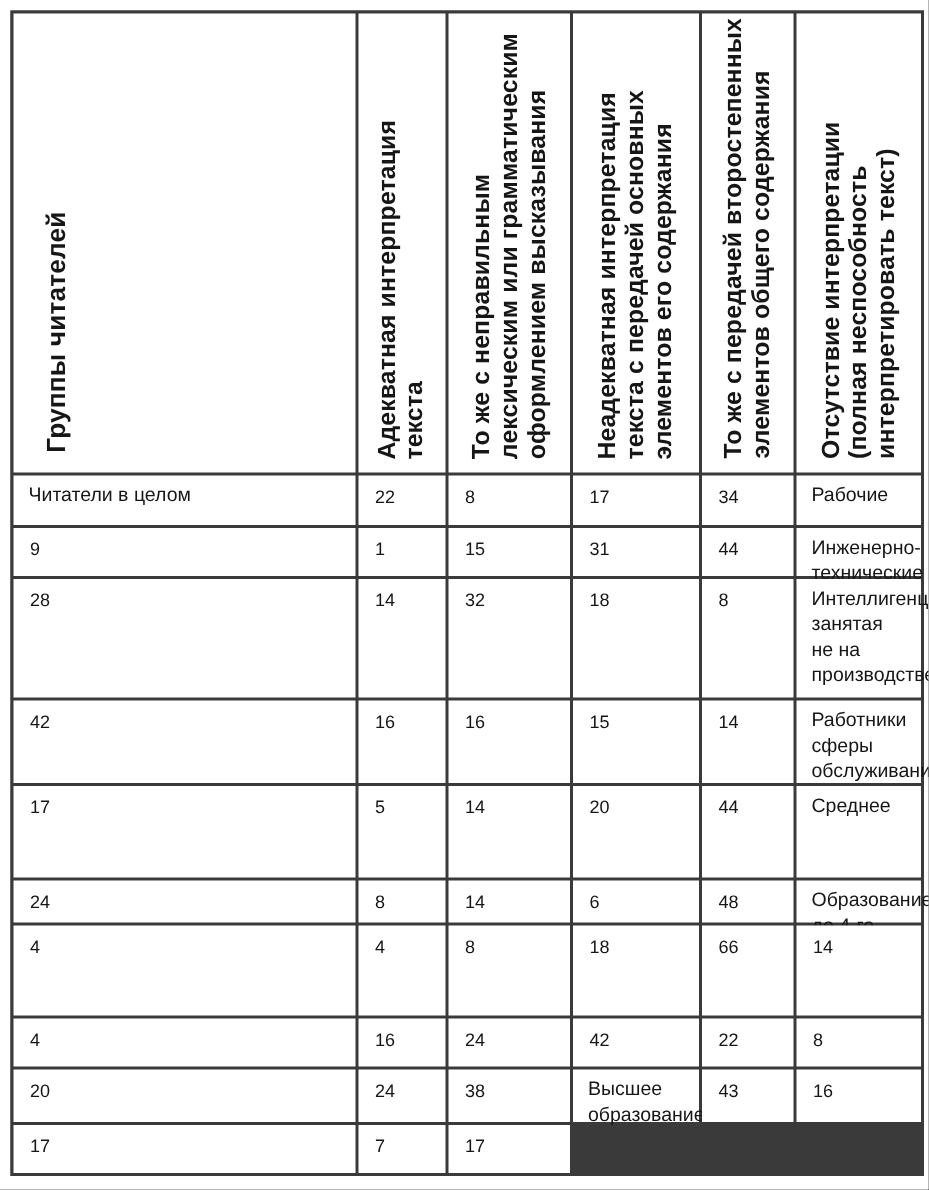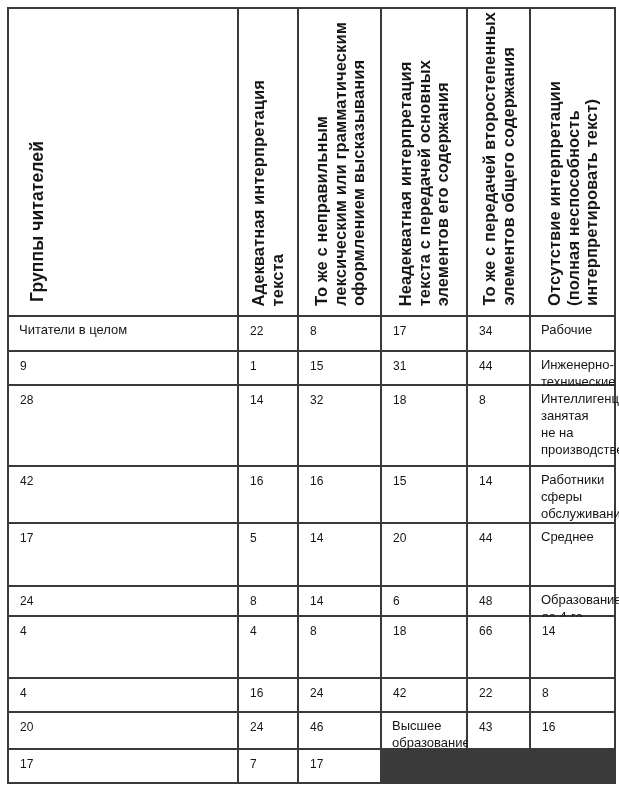--- a/index.html
+++ b/index.html
@@ -149,21 +149,21 @@
     <div class="cell vcell">14</div>
     <div class="cell vcell">4</div>
     <div class="cell vcell">16</div>
     <div class="cell vcell">24</div>
     <div class="cell vcell">42</div>
 
     <div class="cell vcell">22</div>
     <div class="cell vcell">8</div>
     <div class="cell vcell">20</div>
     <div class="cell vcell">24</div>
-    <div class="cell vcell">46</div>
+    <div class="cell vcell">38</div>
 
     <div class="cell lcell">Высшее образование</div>
     <div class="cell vcell">43</div>
     <div class="cell vcell">16</div>
     <div class="cell vcell">17</div>
     <div class="cell vcell">7</div>
     <div class="cell vcell">17</div>
 
   </div>
 </div>

